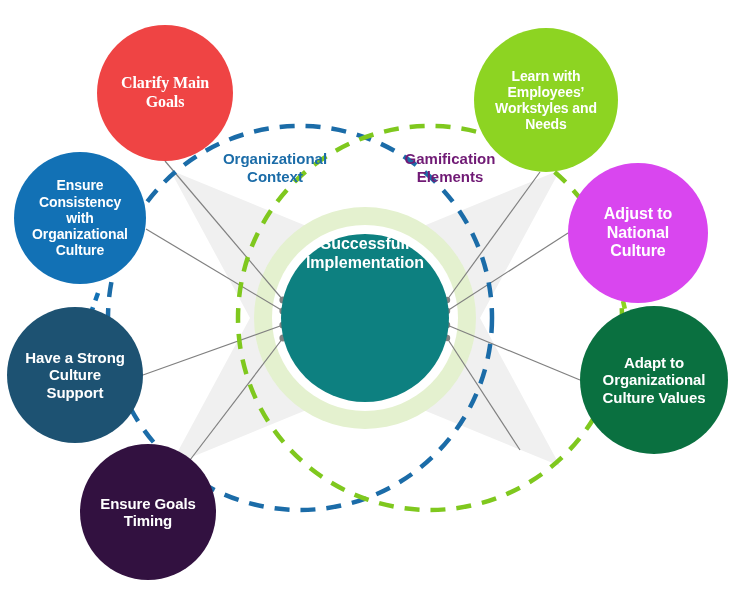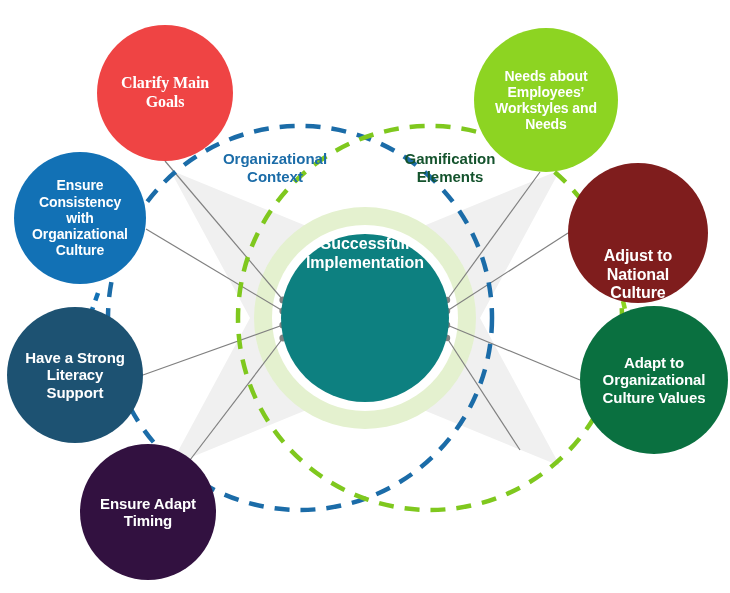--- a/index.html
+++ b/index.html
@@ -107,55 +107,55 @@
   </svg>
 
   <div class="center-circle" style="left:281px; top:234px; width:168px; height:168px; background:#0D8080;">
     <span class="node-label">Successfull
 Implementation</span>
   </div>
 
   <div class="ring-label" style="left:200px; top:150px; width:150px; color:#1B6CA8;">Organizational
 Context</div>
 
-  <div class="ring-label" style="left:385px; top:150px; width:130px; color:#14532d;">Gamification
+  <div class="ring-label" style="left:385px; top:150px; width:130px; color:#701a75;">Gamification
 Elements</div>
 
   <div class="node-circle" style="left:97px; top:25px; width:136px; height:136px; background:#ef4444; font-size:16px;font-family:Liberation Serif, serif;">
     <span class="node-label">Clarify Main
 Goals</span>
   </div>
 
   <div class="node-circle" style="left:14px; top:152px; width:132px; height:132px; background:#1271B5; font-size:14px;">
     <span class="node-label">Ensure
 Consistency
 with
 Organizational
 Culture</span>
   </div>
 
   <div class="node-circle" style="left:7px; top:307px; width:136px; height:136px; background:#1D5272; font-size:15px;">
     <span class="node-label">Have a Strong
-Literacy
+Culture
 Support</span>
   </div>
 
   <div class="node-circle" style="left:80px; top:444px; width:136px; height:136px; background:#321140; font-size:15px;">
-    <span class="node-label">Ensure Adapt
+    <span class="node-label">Ensure Goals
 Timing</span>
   </div>
 
   <div class="node-circle" style="left:474px; top:28px; width:144px; height:144px; background:#8DD422; font-size:14px;">
-    <span class="node-label">Needs about
+    <span class="node-label">Learn with
 Employees’
 Workstyles and
 Needs</span>
   </div>
 
-  <div class="node-circle" style="left:568px; top:163px; width:140px; height:140px; background:#7f1d1d; font-size:16px;align-items:flex-end;">
+  <div class="node-circle" style="left:568px; top:163px; width:140px; height:140px; background:#d946ef; font-size:16px;">
     <span class="node-label">Adjust to
 National
 Culture</span>
   </div>
 
   <div class="node-circle" style="left:580px; top:306px; width:148px; height:148px; background:#0A7040; font-size:15px;">
     <span class="node-label">Adapt to
 Organizational
 Culture Values</span>
   </div>

